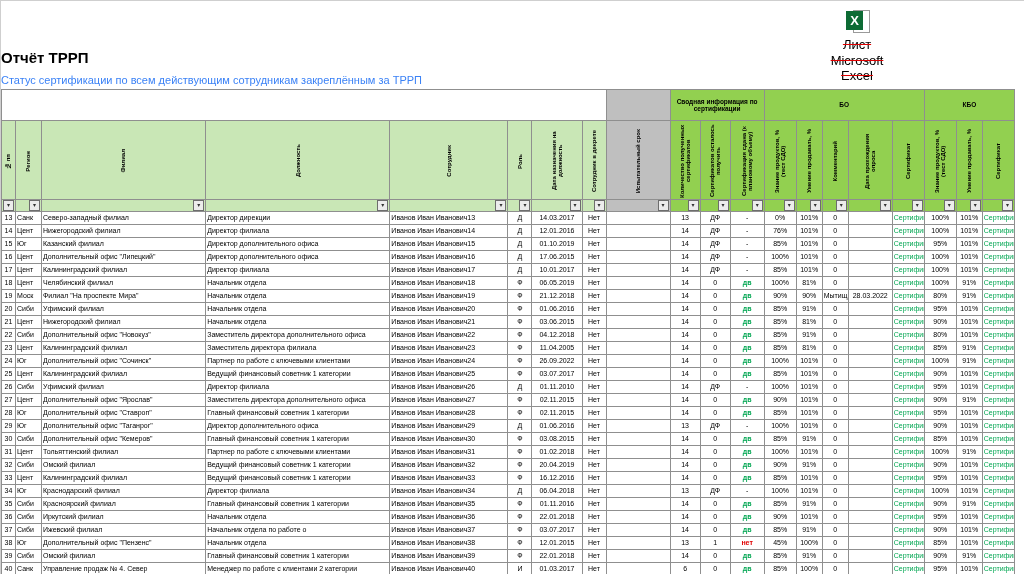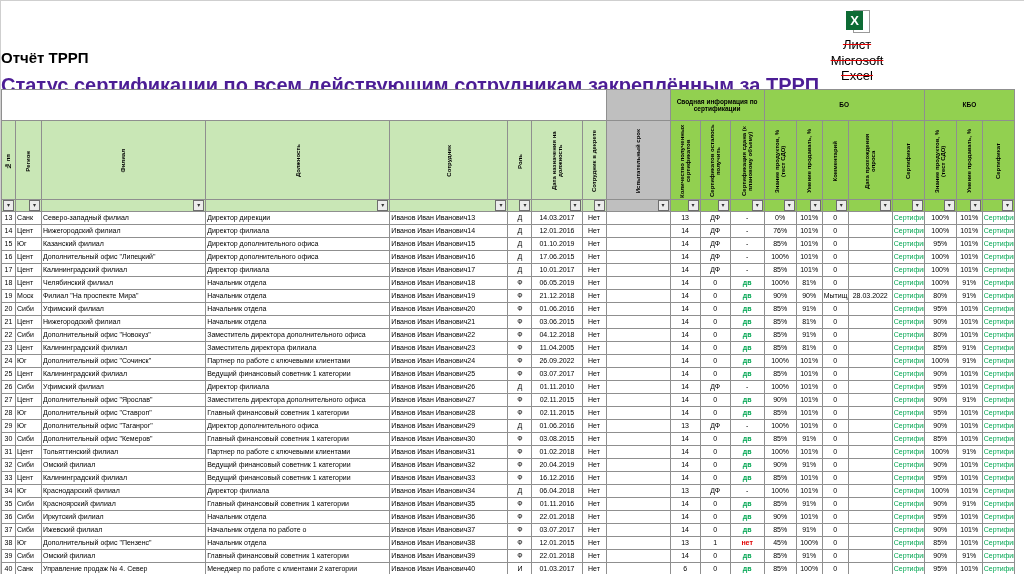--- a/index.html
+++ b/index.html
@@ -1,19 +1,19 @@
 <!DOCTYPE html>
 <html><head>
 <meta charset="utf-8">
 <style>
   html,body{margin:0;padding:0;background:#e9e9e9;}
   .slide{position:relative;width:1024px;height:574px;background:#fff;border:1px solid #cfcfcf;overflow:hidden;font-family:"Liberation Sans",sans-serif;}
   .titles{text-align:left;padding-top:14px;margin-top:34px;}
   .title{font-size:15px;font-weight:700;color:#000;}
-  .subtitle{font-size:20px;font-weight:700;color:#4c1d95;margin-top:8px;}
+  .subtitle{font-size:11px;font-weight:400;color:#3b82f6;margin-top:8px;}
   .excel-obj{position:absolute;top:8px;right:132px;width:72px;text-align:center;}
   .excel-icon{display:inline-block;position:relative;width:26px;height:24px;}
   .excel-sheet{position:absolute;right:0;top:1px;width:15px;height:21px;background:#fff;border:1px solid #9a9a9a;}
   .excel-x{position:absolute;left:2px;top:2px;width:17px;height:19px;background:#0d6b34;color:#fff;font-weight:700;font-size:13px;line-height:19px;text-align:center;}
   .excel-caption{font-size:13px;color:#000;line-height:1.2;text-decoration:line-through;text-decoration-color:#e00000;}
   .table-wrap{position:absolute;left:0;top:88px;width:1024px;overflow:hidden;}
   table{border-collapse:collapse;table-layout:fixed;width:1014px;font-size:7px;color:#000;}
   th,td{border:1px solid #8f8f8f;padding:0 1px;overflow:hidden;white-space:nowrap;vertical-align:middle;}
   .grp-row th{height:30px;font-size:6.5px;font-weight:700;text-align:center;white-space:normal;line-height:1.1;}
   .grp-row .blank{background:#fff;border-top:1px solid #8f8f8f;}

